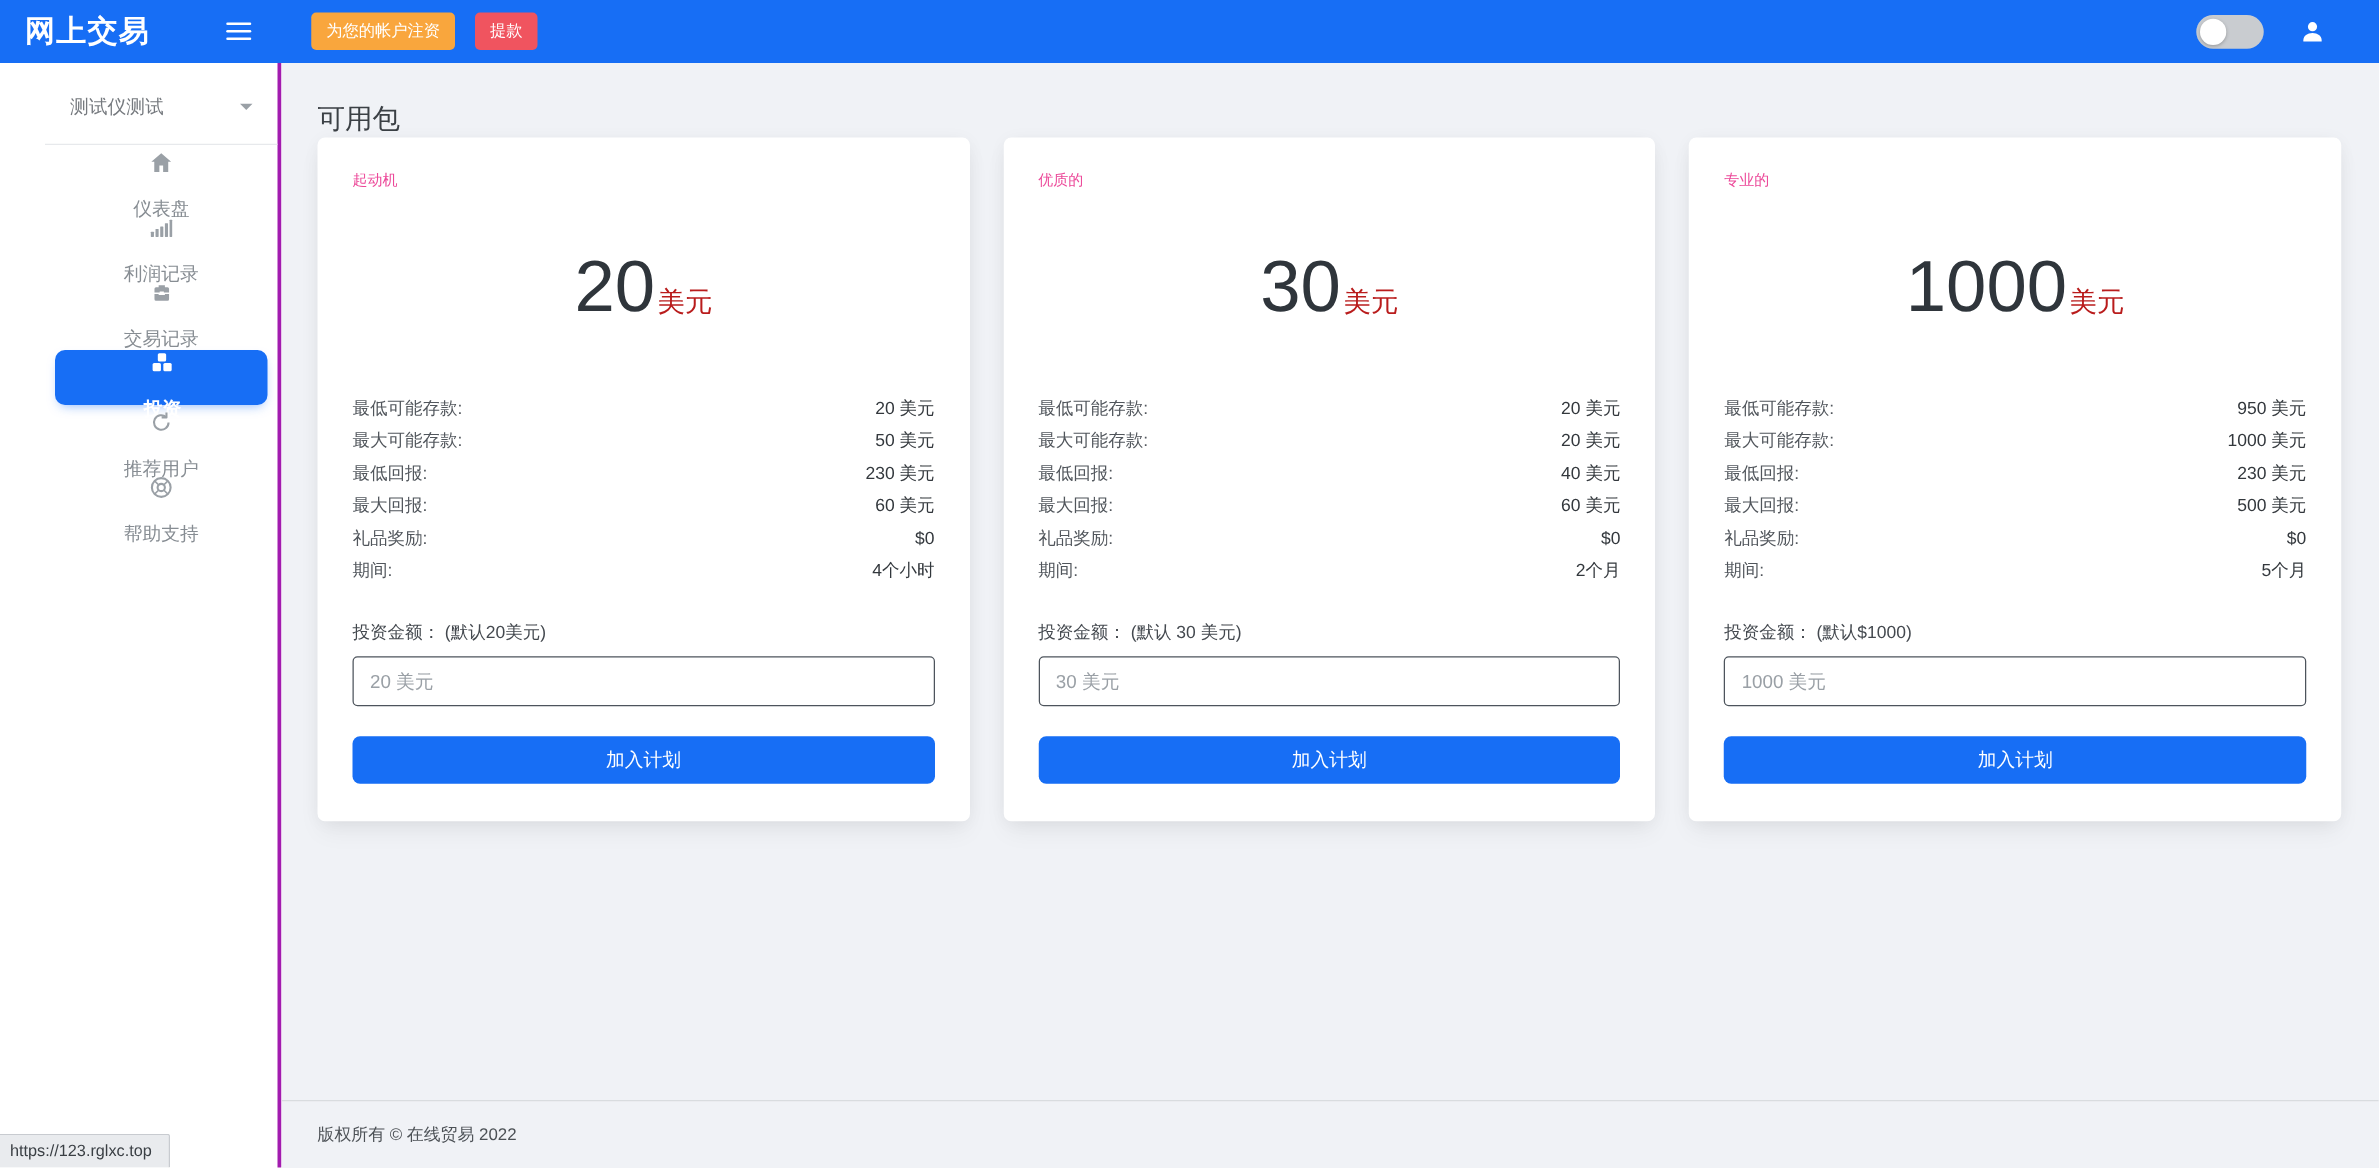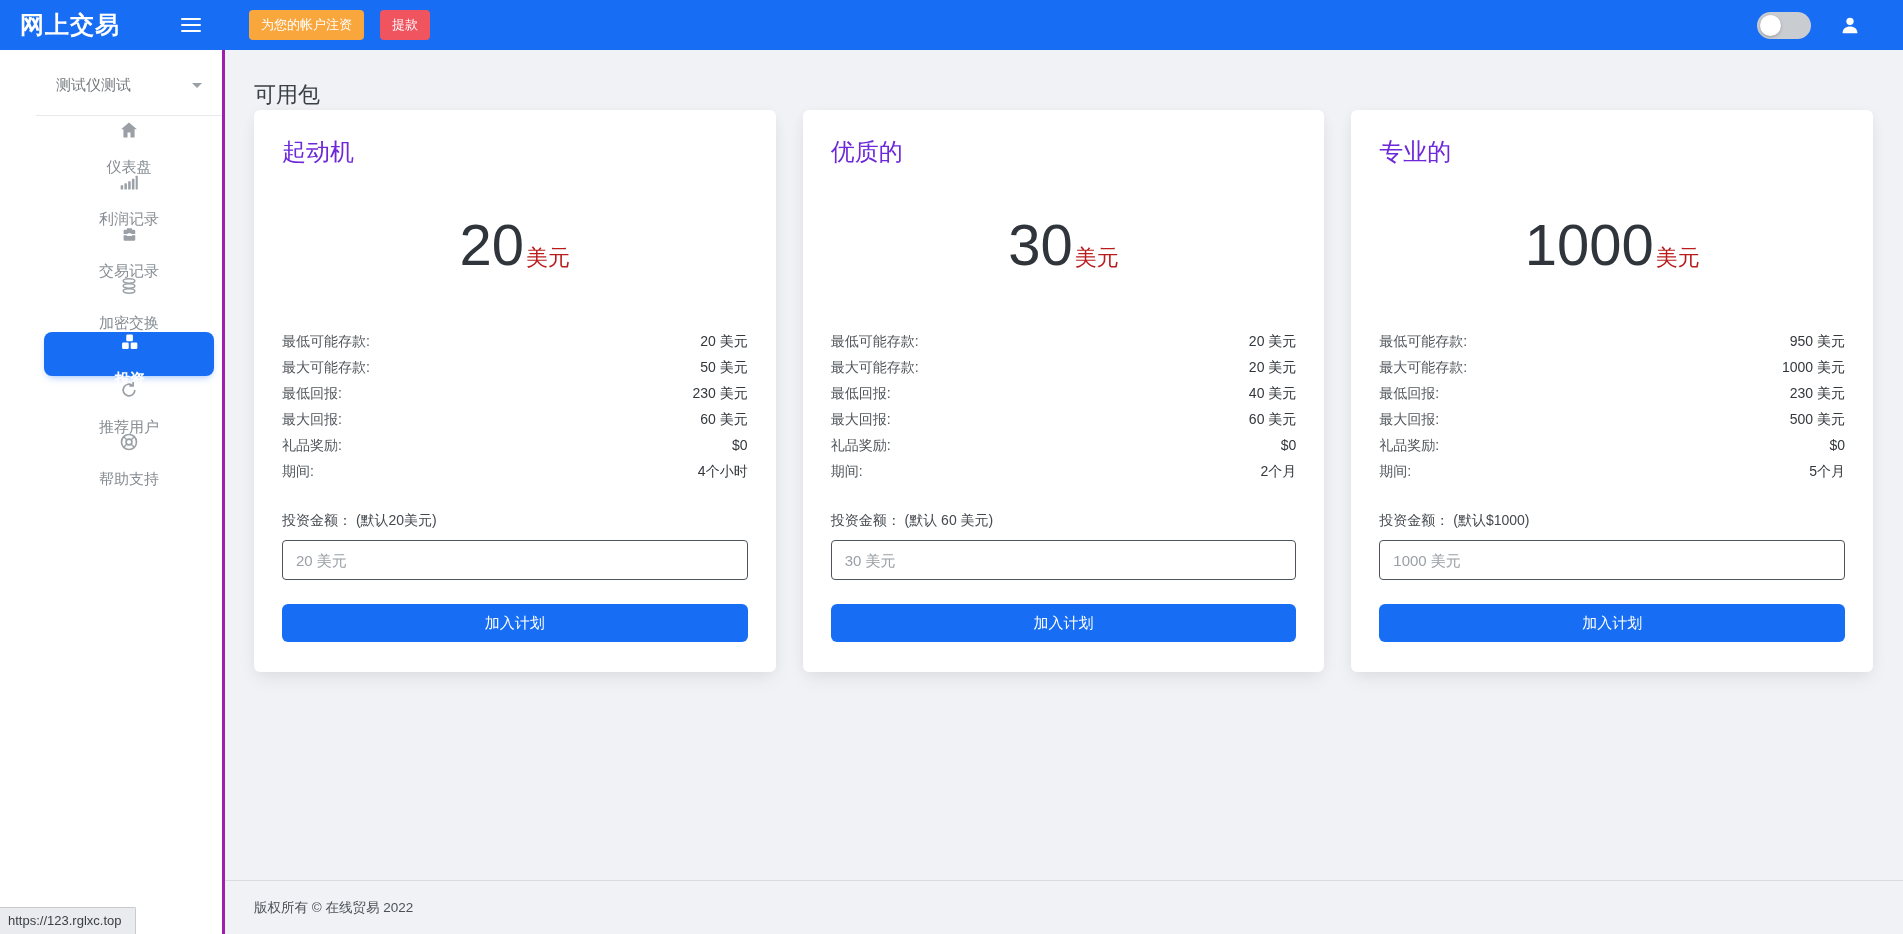--- a/index.html
+++ b/index.html
@@ -45,21 +45,21 @@
   .menu li.active .mi{color:#fff;}
   .menu li.active .caret{border-top-color:#fff;margin-left:auto;}
 
   
   .main{margin-left:225px;margin-top:50px;height:884px;display:flex;flex-direction:column;}
   .content{padding:30px 30px 0 29px;flex:0 0 auto;}
   .page-title{font-size:22px;font-weight:400;color:#3b4045;}
   .cards{display:grid;grid-template-columns:repeat(3,1fr);gap:27px;}
   .card{background:#fff;border-radius:6px;padding:26px 28px 30px;
     box-shadow:0 2px 15px -3px rgba(0,0,0,.07),0 10px 20px -2px rgba(0,0,0,.05);}
-  .card-title{font-size:24px;color:#6d28d9;}
+  .card-title{font-size:12px;color:#ec4899;}
   .price{display:flex;justify-content:center;align-items:baseline;margin:48px 0 54px;}
   .price .amount{font-size:58px;color:#2f353b;line-height:1;}
   .price .cur{font-size:22px;color:#b91c1c;margin-left:2px;}
   .rows{margin-bottom:28px;}
   .row{display:flex;justify-content:space-between;font-size:14px;line-height:26px;}
   .row .lbl{color:#51565c;}
   .row .val{color:#33383d;}
   .invest-label{font-size:14px;color:#44494f;margin-bottom:10px;}
   .amount-input{width:100%;height:40px;border:1px solid #4d545c;border-radius:4px;
     padding:0 13px;font-size:15px;color:#33383d;background:#fff;font-family:inherit;outline:none;}
@@ -128,30 +128,20 @@
       <span>利润记录</span>
     </li>
     <li>
       <span class="mi">
         <svg width="20" height="20" viewBox="0 0 24 24" fill="currentColor">
           <path d="M9 5h6v2h2.5A1.5 1.5 0 0 1 19 8.5V12h-5v-1h-4v1H5V8.5A1.5 1.5 0 0 1 6.5 7H9zm1.5 1.5h3V7h-3zM5 13.5h4v1h6v-1h4v5A1.5 1.5 0 0 1 17.5 20h-11A1.5 1.5 0 0 1 5 18.5z" transform="translate(0.5 0)"></path>
         </svg>
       </span>
       <span>交易记录</span>
     </li>
-    <li>
-      <span class="mi">
-        <svg width="20" height="20" viewBox="0 0 24 24" fill="none" stroke="currentColor" stroke-width="1.8">
-          <ellipse cx="12" cy="6" rx="7" ry="2.6"></ellipse>
-          <ellipse cx="12" cy="12" rx="7" ry="2.6"></ellipse>
-          <ellipse cx="12" cy="18" rx="7" ry="2.6"></ellipse>
-        </svg>
-      </span>
-      <span>加密交换</span>
-    </li>
     <li class="active">
       <span class="mi">
         <svg width="20" height="20" viewBox="0 0 24 24" fill="currentColor">
           <rect x="7.5" y="3" width="8" height="8" rx="1.5"></rect>
           <rect x="2.5" y="12.5" width="8" height="8" rx="1.5"></rect>
           <rect x="12.8" y="12.5" width="8" height="8" rx="1.5"></rect>
         </svg>
       </span>
       <span>投资</span>
       <span class="caret"></span>
@@ -246,21 +236,21 @@
           </div>
           <div class="row">
             <span class="lbl">礼品奖励:</span>
             <span class="val">$0</span>
           </div>
           <div class="row">
             <span class="lbl">期间:</span>
             <span class="val">2个月</span>
           </div>
         </div>
-        <div class="invest-label">投资金额： (默认 60 美元)</div>
+        <div class="invest-label">投资金额： (默认 30 美元)</div>
         <input class="amount-input" type="text" placeholder="30 美元" style="">
         <button class="join-btn">加入计划</button>
       </div>
 
       <div class="card">
         <div class="card-title">专业的</div>
         <div class="price">
           <span class="amount">1000</span>
           <span class="cur">美元</span>
         </div>

